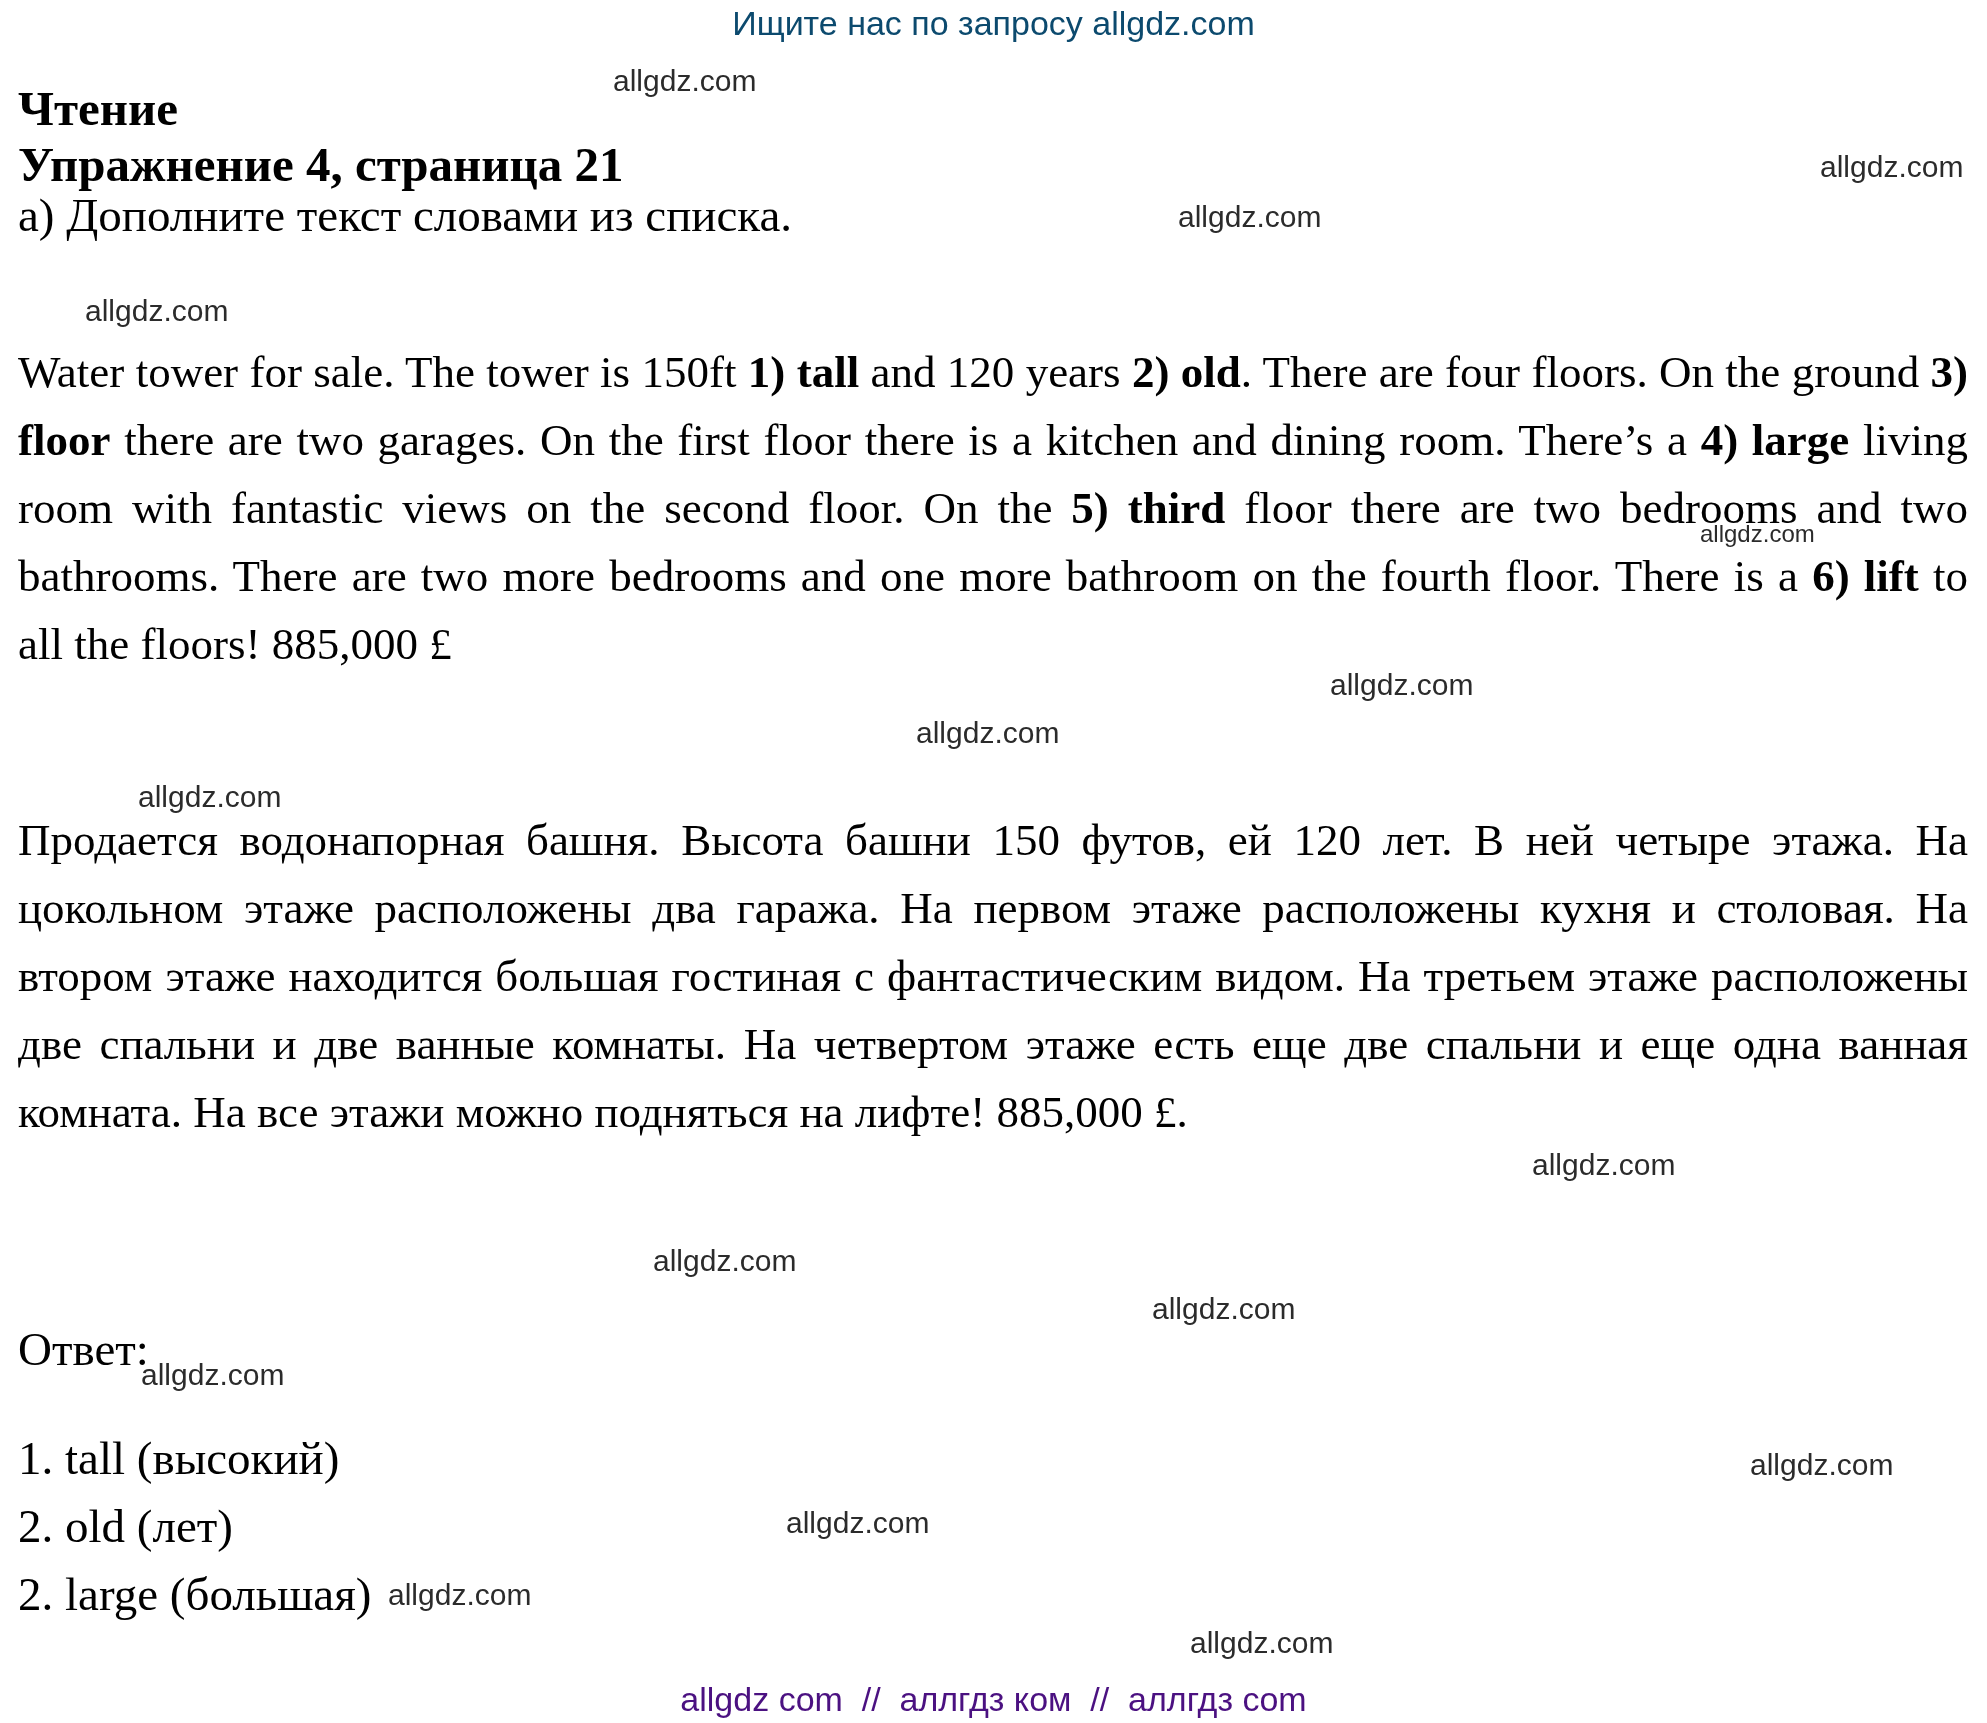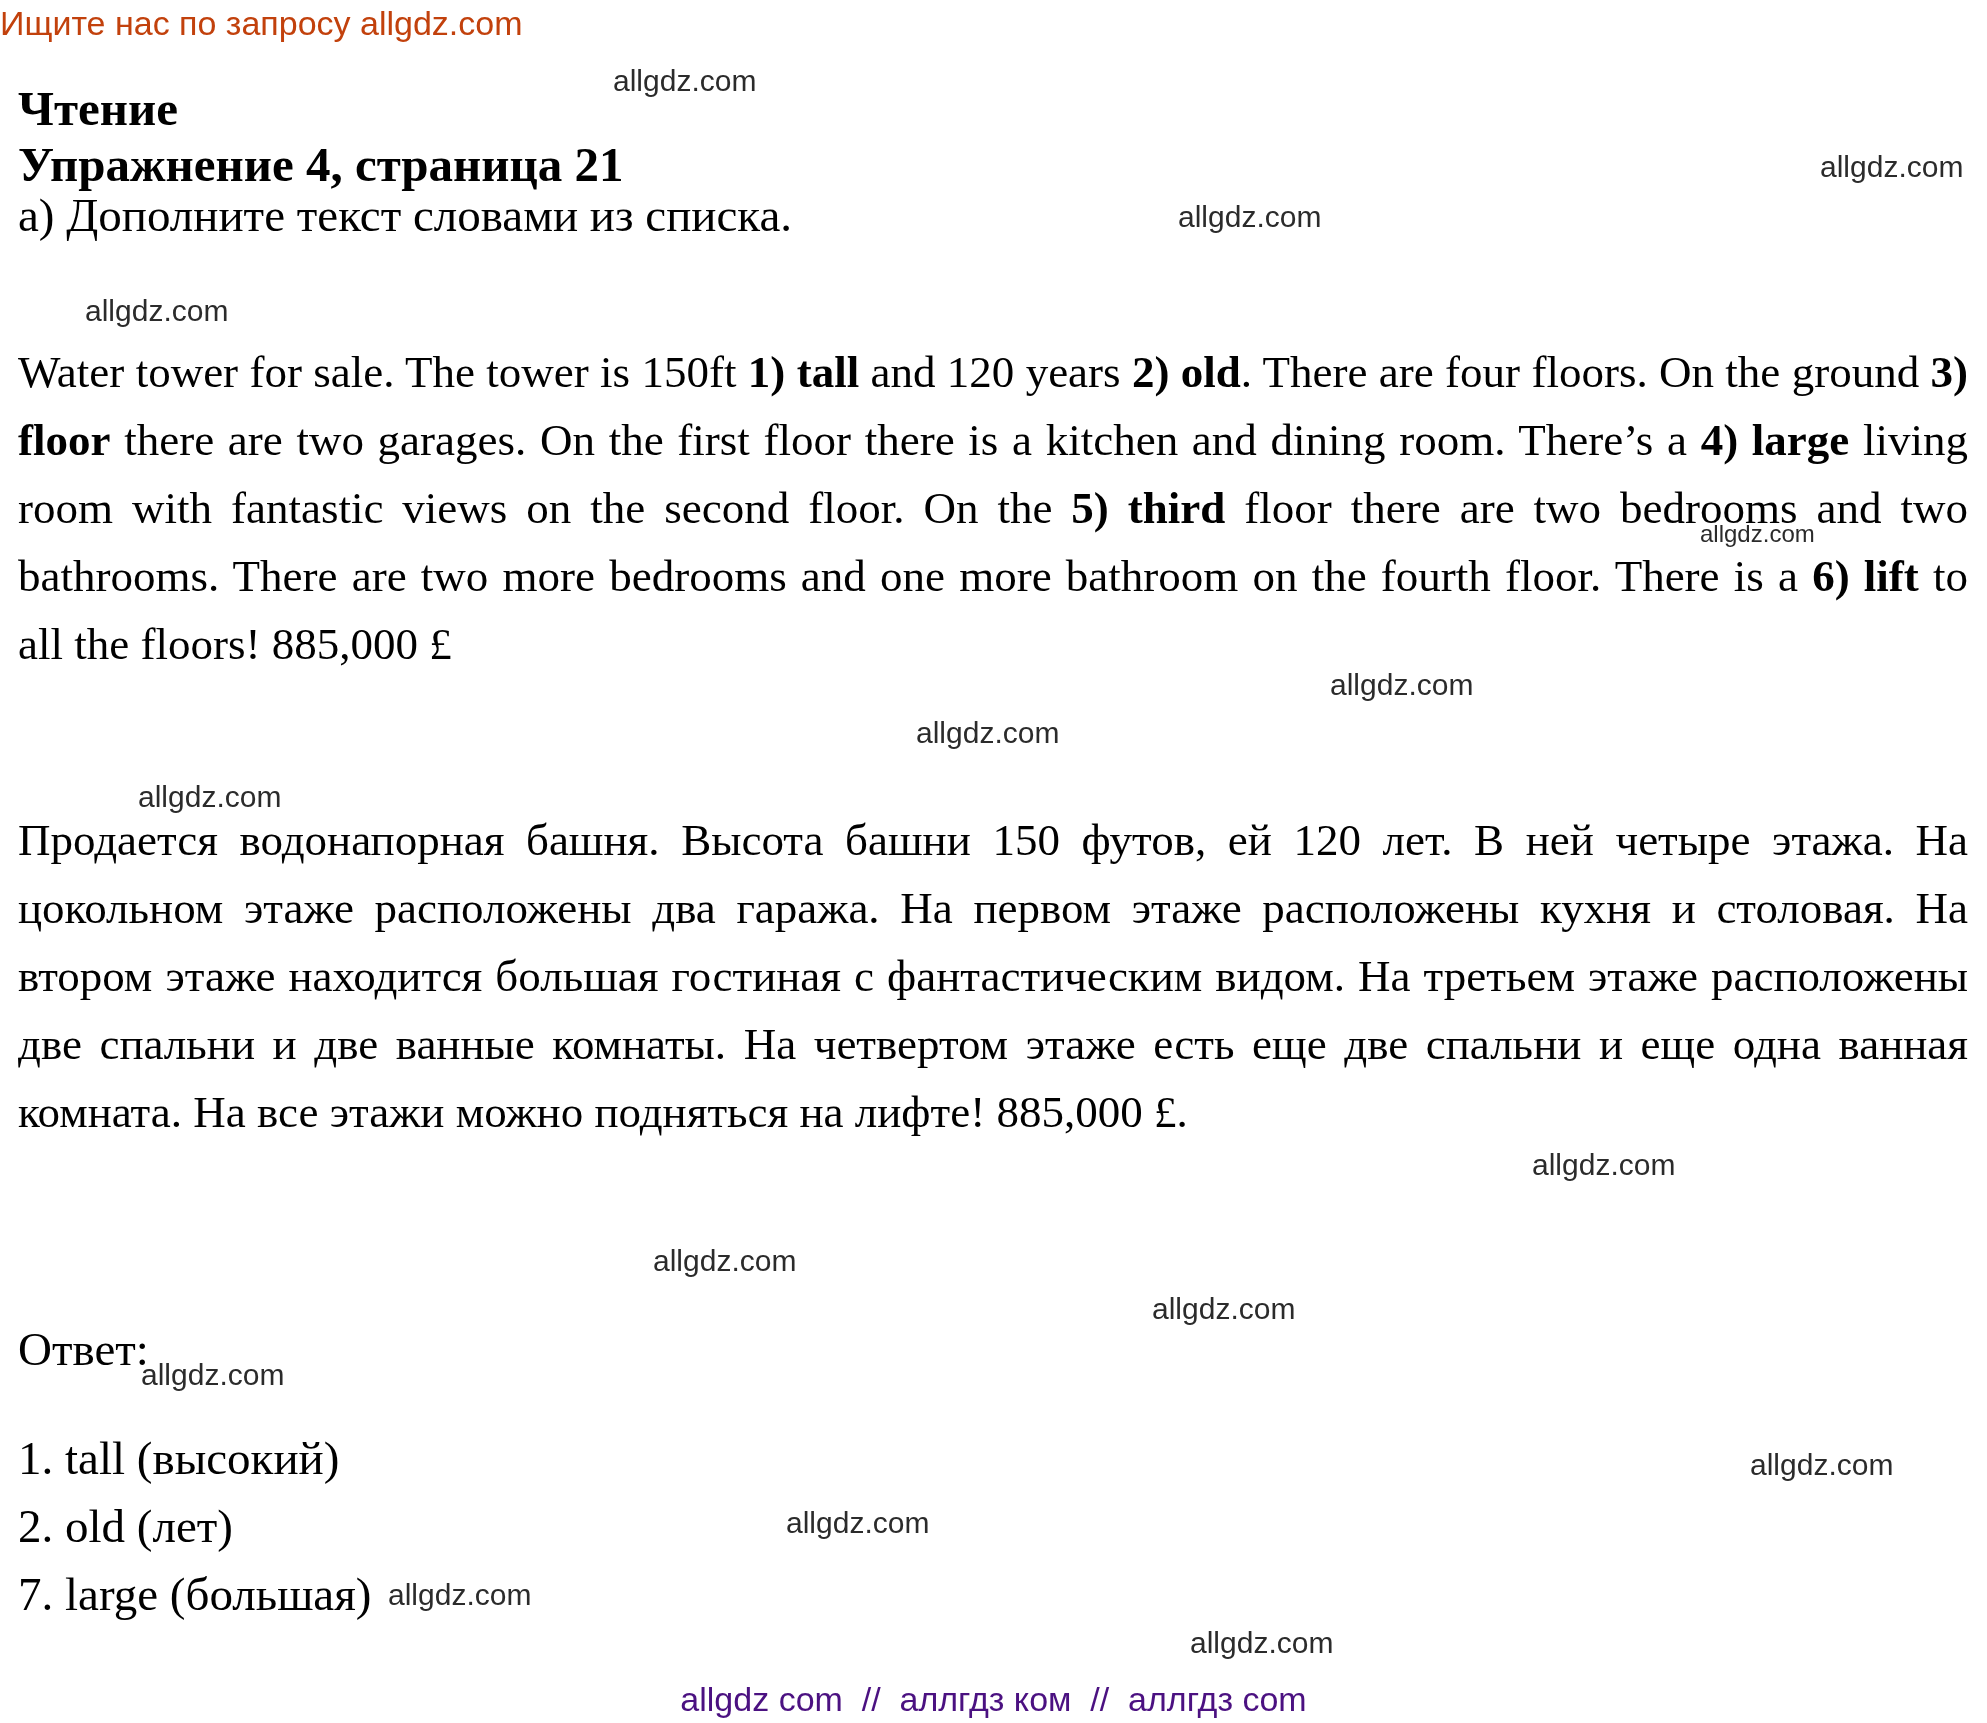--- a/index.html
+++ b/index.html
@@ -8,23 +8,24 @@
     width: 1987px;
     height: 1723px;
     background: #ffffff;
     overflow: hidden;
     font-family: "Liberation Serif", serif;
     color: #000000;
   }
   .banner {
     position: absolute;
     top: 4px; left: 0; width: 100%;
+    text-align: center;
     font-family: "Liberation Sans", sans-serif;
     font-size: 34px;
-    color: #c2410c;
+    color: #0c4a6e;
   }
   .h-bold {
     position: absolute;
     left: 18px;
     font-size: 49px;
     font-weight: bold;
     white-space: nowrap;
   }
   .h-task {
     position: absolute;
@@ -101,18 +102,18 @@
 
   <div class="para" style="top:338px;"><span>Water tower for sale. The tower is 150ft </span><span class="b">1) tall</span><span> and 120 years </span><span class="b">2) old</span><span>. There are four floors. On the ground </span><span class="b">3) floor</span><span> there are two garages. On the first floor there is a kitchen and dining room. There’s a </span><span class="b">4) large</span><span> living room with fantastic views on the second floor. On the </span><span class="b">5) third</span><span> floor there are two bedrooms and two bathrooms. There are two more bedrooms and one more bathroom on the fourth floor. There is a </span><span class="b">6) lift</span><span> to all the floors! 885,000 £</span></div>
 
   <div class="para" style="top:806px;">Продается водонапорная башня. Высота башни 150 футов, ей 120 лет. В ней четыре этажа. На цокольном этаже расположены два гаража. На первом этаже расположены кухня и столовая. На втором этаже находится большая гостиная с фантастическим видом. На третьем этаже расположены две спальни и две ванные комнаты. На четвертом этаже есть еще две спальни и еще одна ванная комната. На все этажи можно подняться на лифте! 885,000 £.</div>
 
   <div class="answer-label" style="top:1282px;">Ответ:</div>
 
   <div class="answer-list" style="top:1424px;">
     <div>1. tall (высокий)</div>
     <div>2. old (лет)</div>
-    <div>7. large (большая)</div>
+    <div>2. large (большая)</div>
   </div>
 
   <div class="footer">allgdz com  //  аллгдз ком  //  аллгдз com</div>
 
 </div>
 
 </body></html>

